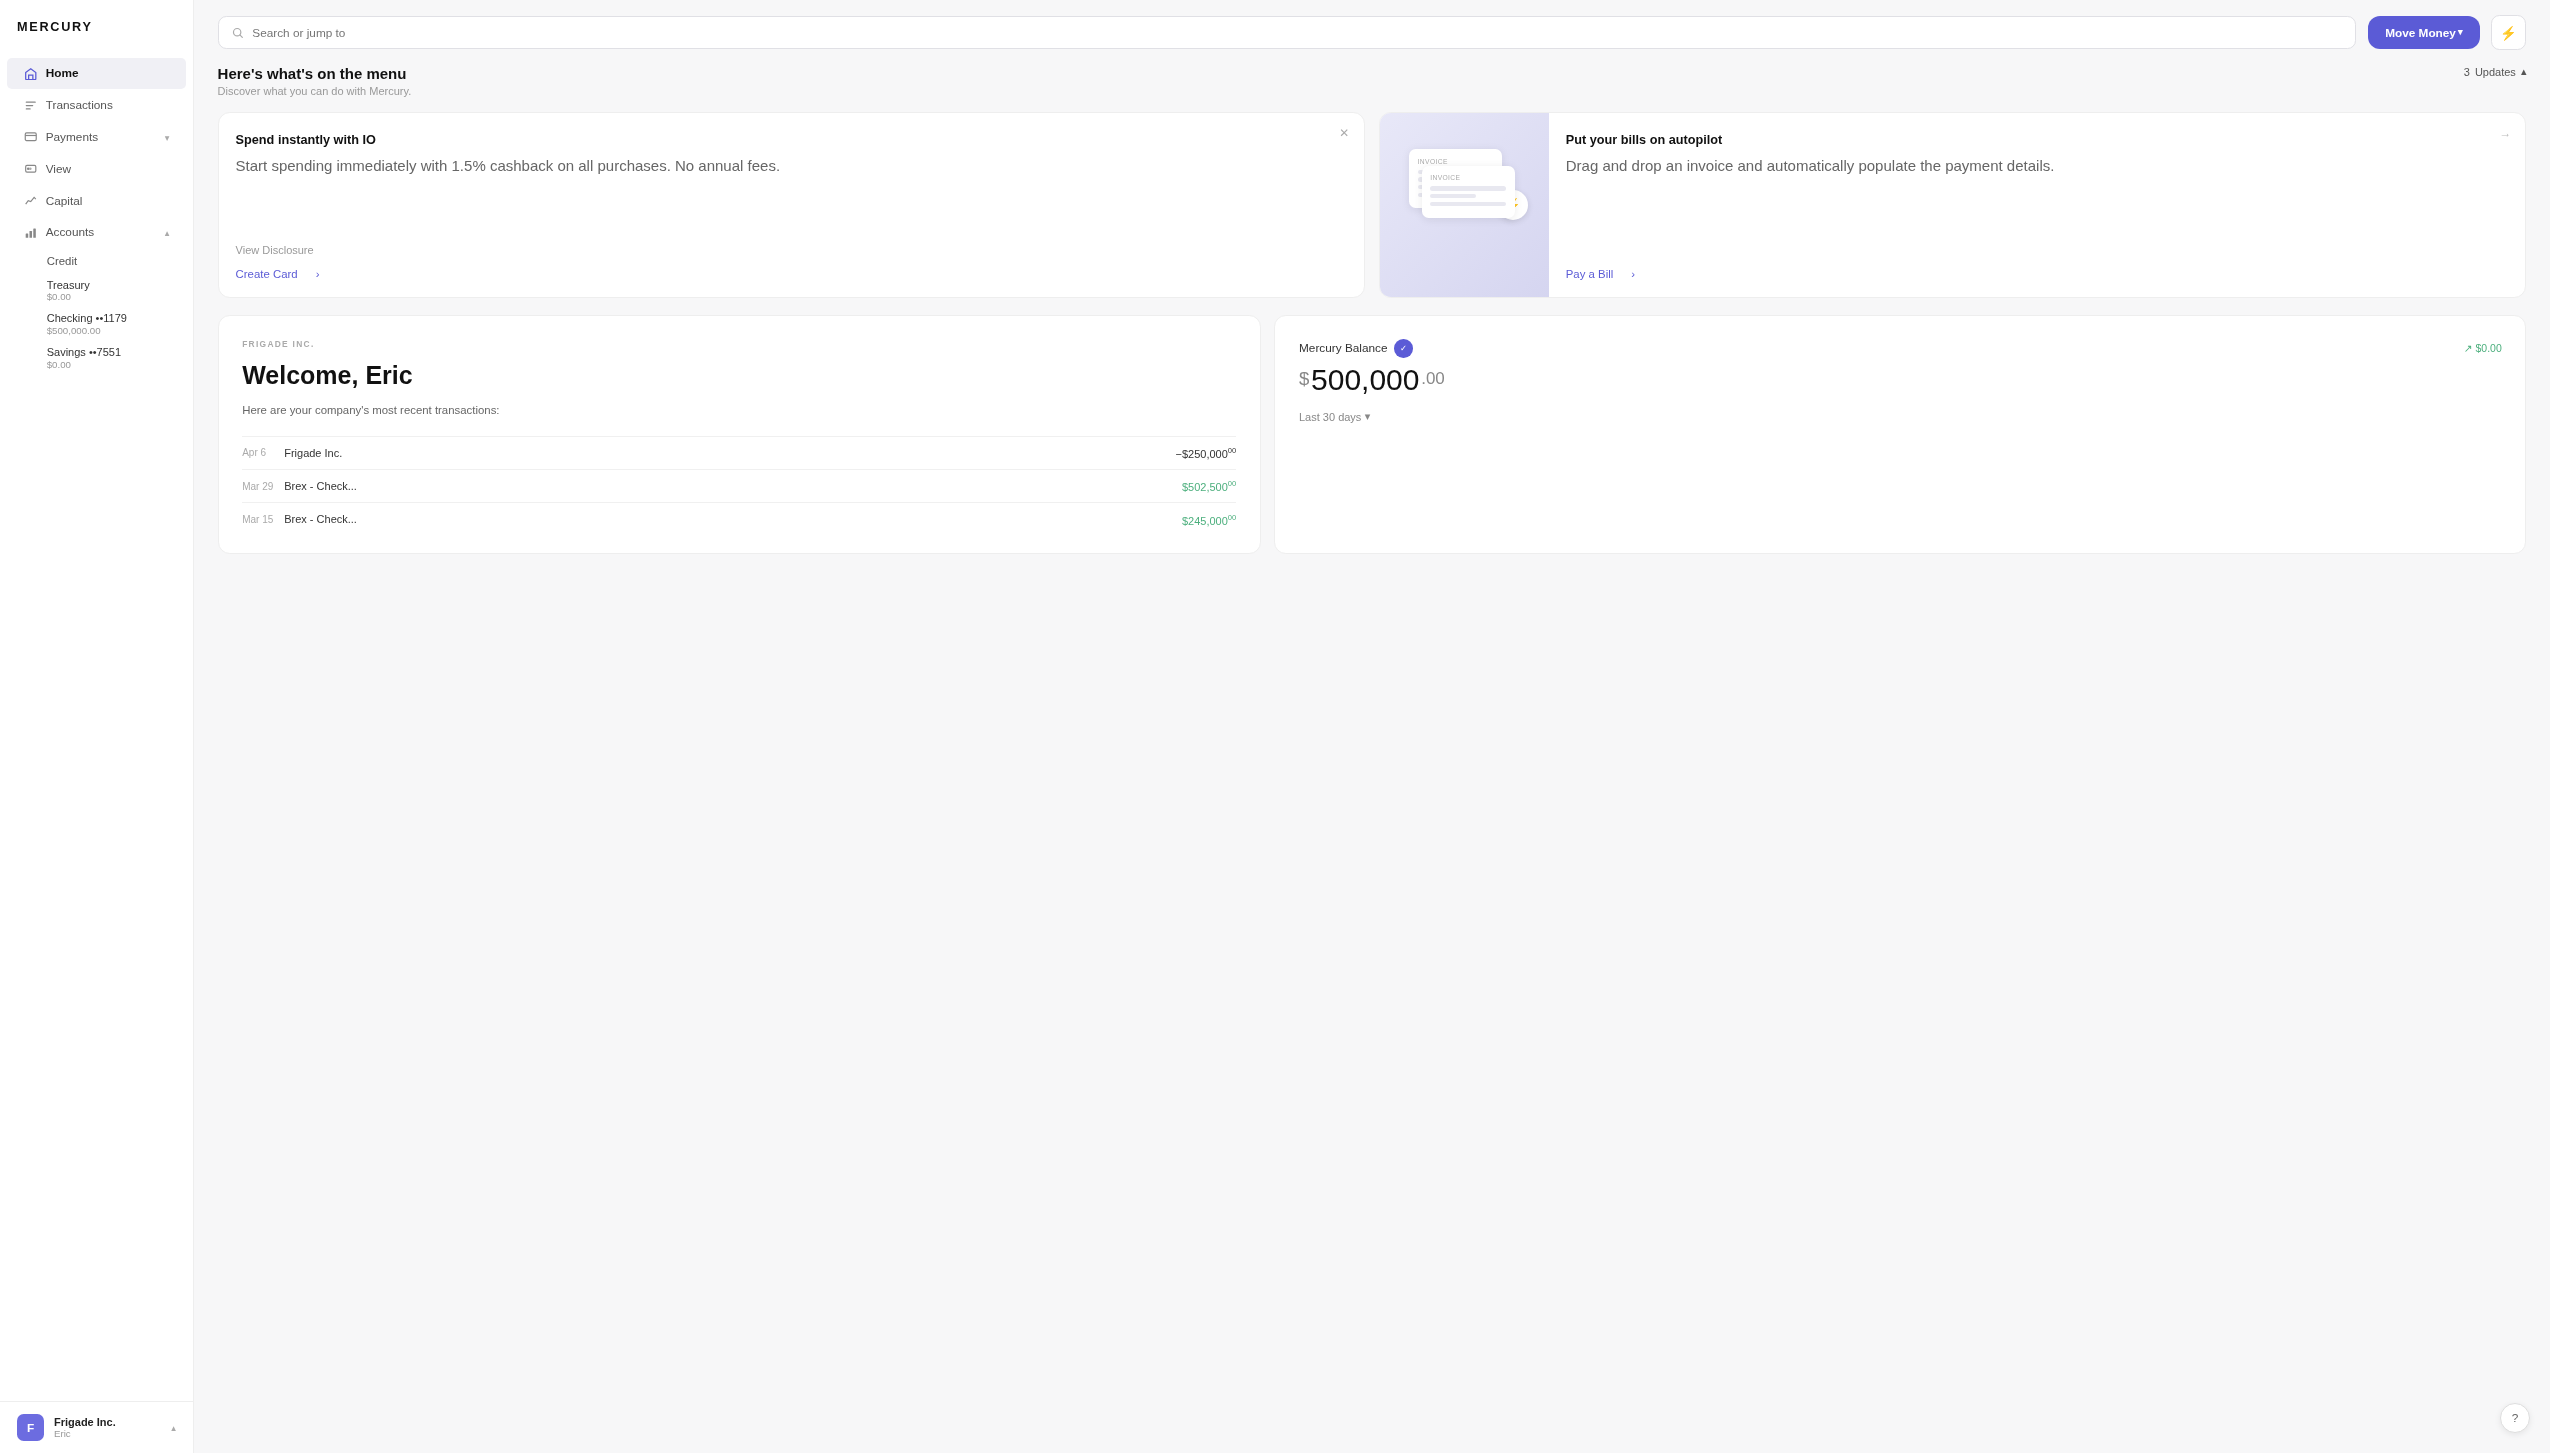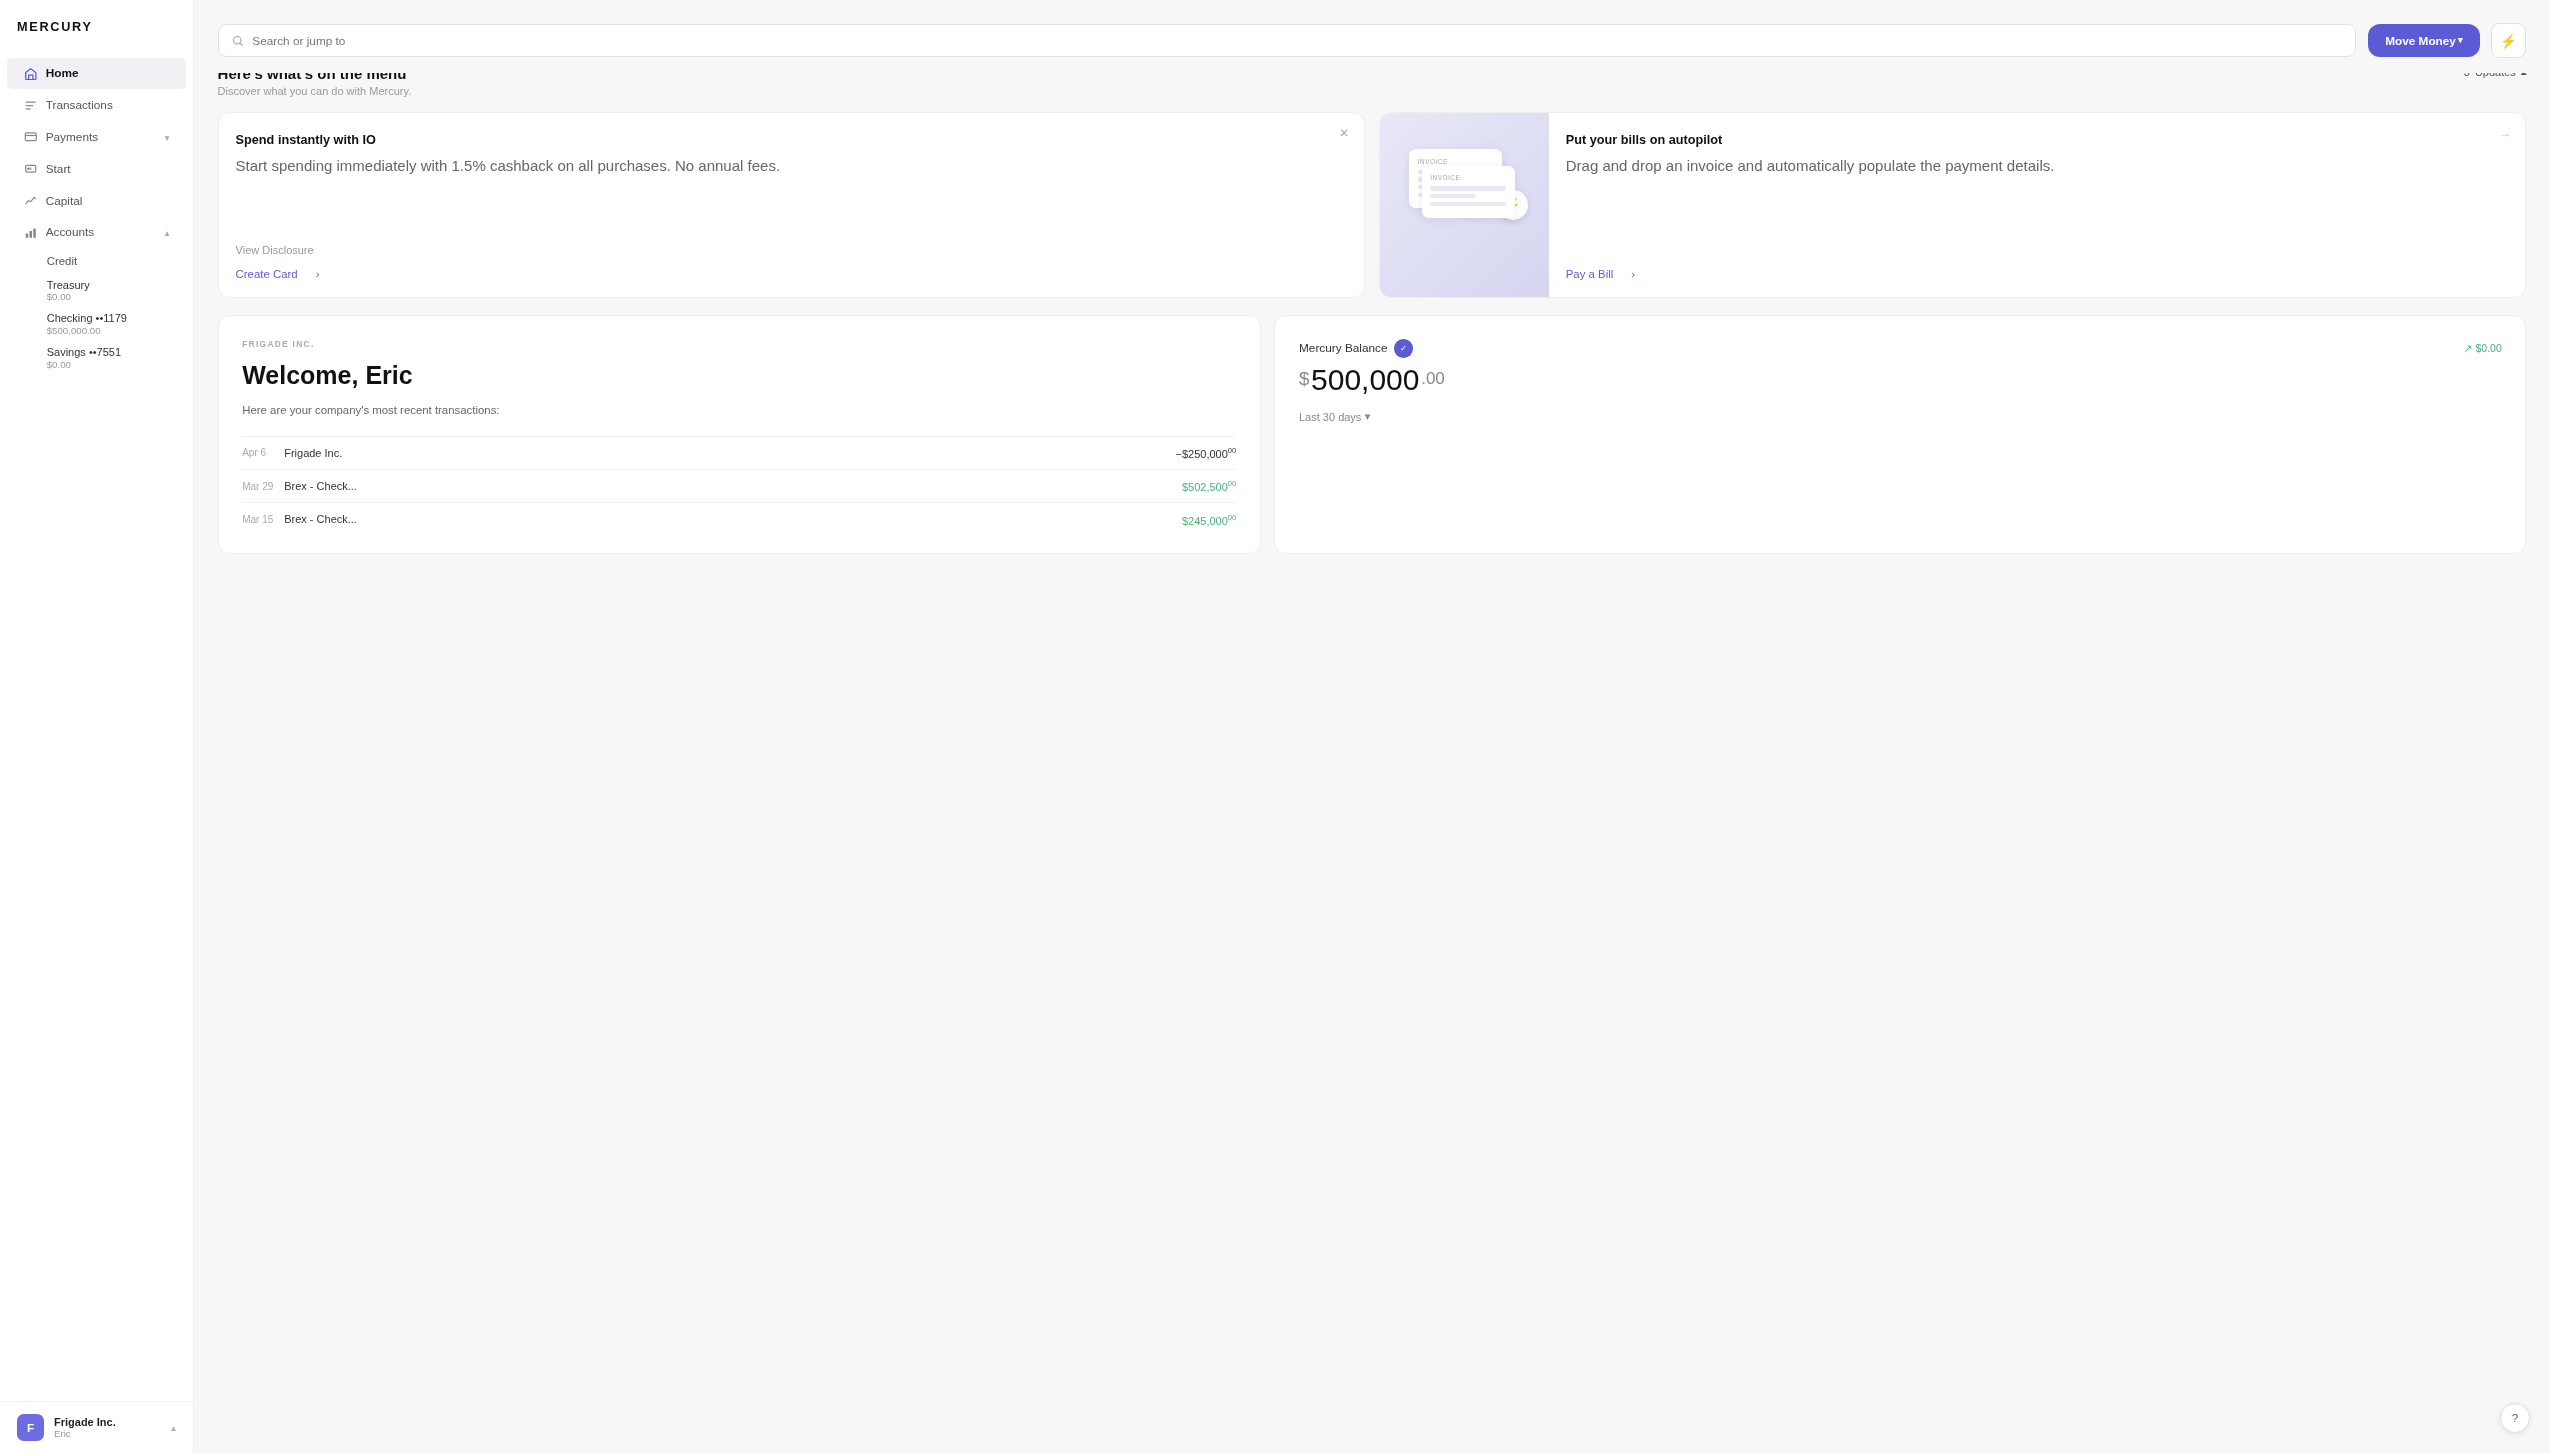--- a/index.html
+++ b/index.html
@@ -86,21 +86,21 @@
     }
 
     
     .topbar {
       display: flex;
       align-items: center;
       gap: 11.8px;
       padding: 15px 23.6px;
       background: #f7f7f8;
       position: sticky;
-      top: 8px;
+      top: 0;
       z-index: 10;
     }
     .search-bar {
       flex: 1;
       display: flex;
       align-items: center;
       gap: 8.4px;
       background: #fff;
       border: 0.8px solid #e0e0e5;
       border-radius: 8.4px;
@@ -407,21 +407,21 @@
   </div>
 
   <div class="nav-item">
     <span class="nav-icon">
       <svg width="13.5" height="13.5" viewBox="0 0 16 16" fill="none">
         <rect x="2" y="4" width="12" height="8" rx="1.5" stroke="#888" stroke-width="1.4" fill="none"></rect>
         <circle cx="5" cy="8" r="1.5" fill="#888"></circle>
         <circle cx="7.5" cy="8" r="1.5" fill="#aaa"></circle>
       </svg>
     </span>
-    <span>Start</span>
+    <span>View</span>
   </div>
 
   <div class="nav-item">
     <span class="nav-icon">
       <svg width="13.5" height="13.5" viewBox="0 0 16 16" fill="none">
         <polyline points="2,12 5,8 8,9 12,4 14,6" stroke="#888" stroke-width="1.4" fill="none"></polyline>
       </svg>
     </span>
     <span>Capital</span>
   </div>

